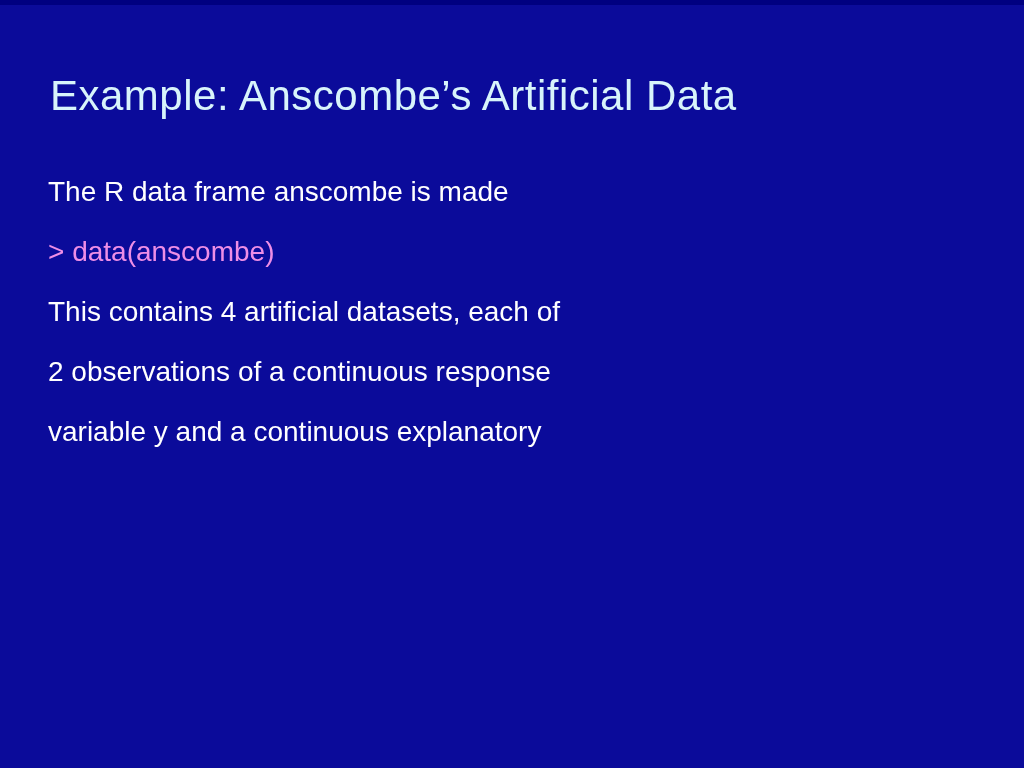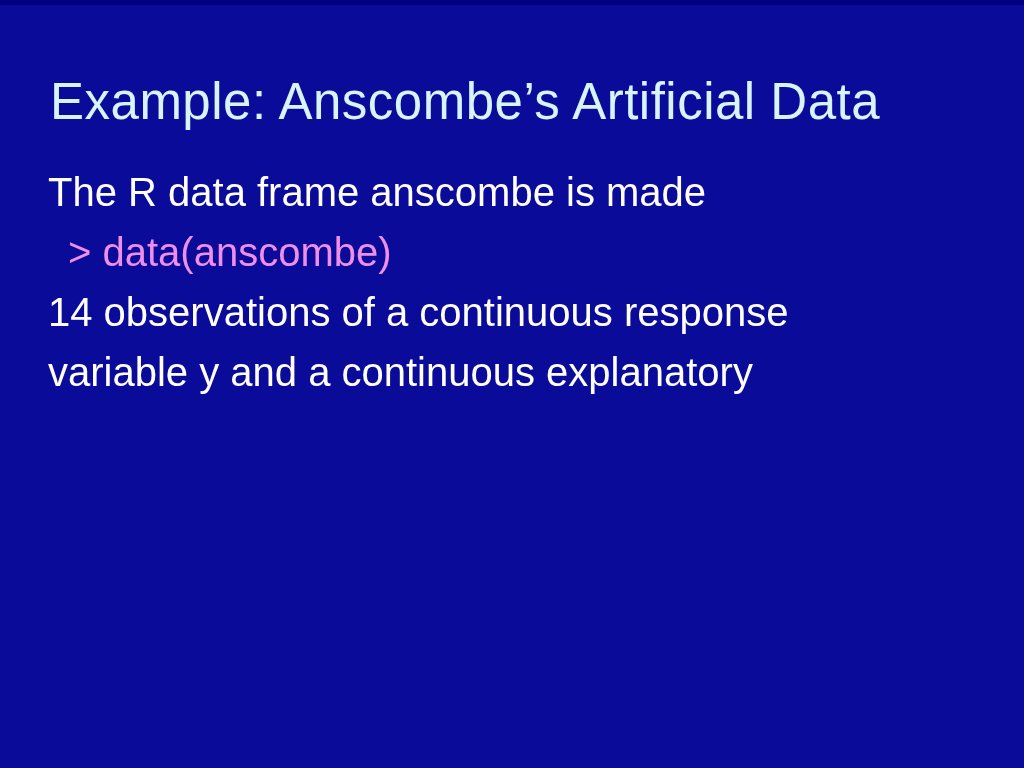--- a/index.html
+++ b/index.html
@@ -21,51 +21,51 @@
     left: 0;
     width: 100%;
     height: 5px;
     background: #000080;
   }
   .title {
     position: absolute;
     left: 50px;
     top: 72px;
     margin: 0;
-    font-size: 51px;
+    font-size: 42px;
     font-weight: 400;
     letter-spacing: 0.5px;
     color: #D8F4FB;
     white-space: nowrap;
   }
   .body-block {
     position: absolute;
     left: 48px;
     top: 162px;
     width: 960px;
-    font-size: 40px;
+    font-size: 28px;
     line-height: 60px;
     font-weight: 400;
     color: #FFFFFF;
   }
   .body-line {
     white-space: nowrap;
   }
   .body-line.code {
     color: #EE8EE6;
-    margin-left: 20px;
   }
 </style>
 </head>
 <body>
 
 <div class="slide">
   <div class="top-strip"></div>
 
   <h1 class="title">Example: Anscombe’s Artificial Data</h1>
 
   <div class="body-block">
     <div class="body-line">The R data frame anscombe is made</div>
     <div class="body-line code">&gt; data(anscombe)</div>
-    <div class="body-line">14 observations of a continuous response</div>
+    <div class="body-line">This contains 4 artificial datasets, each of</div>
+    <div class="body-line">2 observations of a continuous response</div>
     <div class="body-line">variable y and a continuous explanatory</div>
   </div>
 </div>
 
 </body></html>

